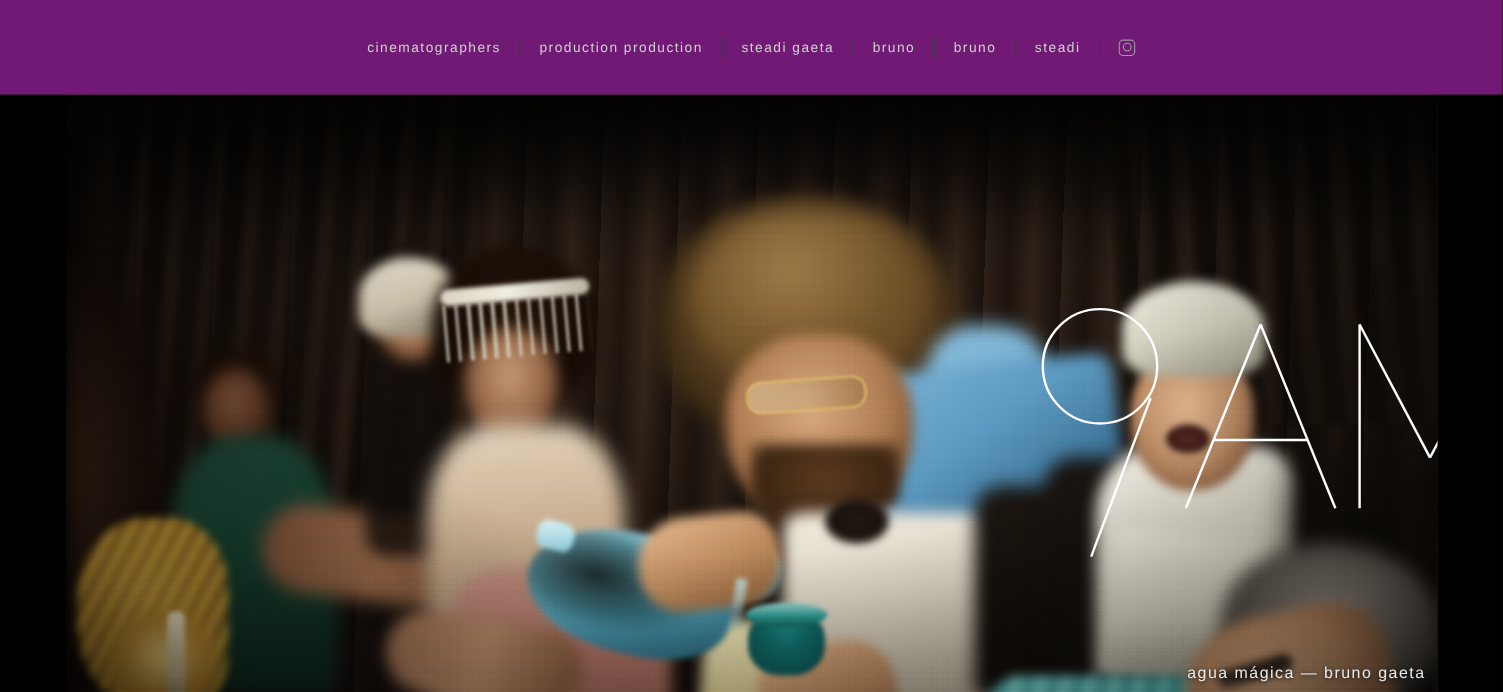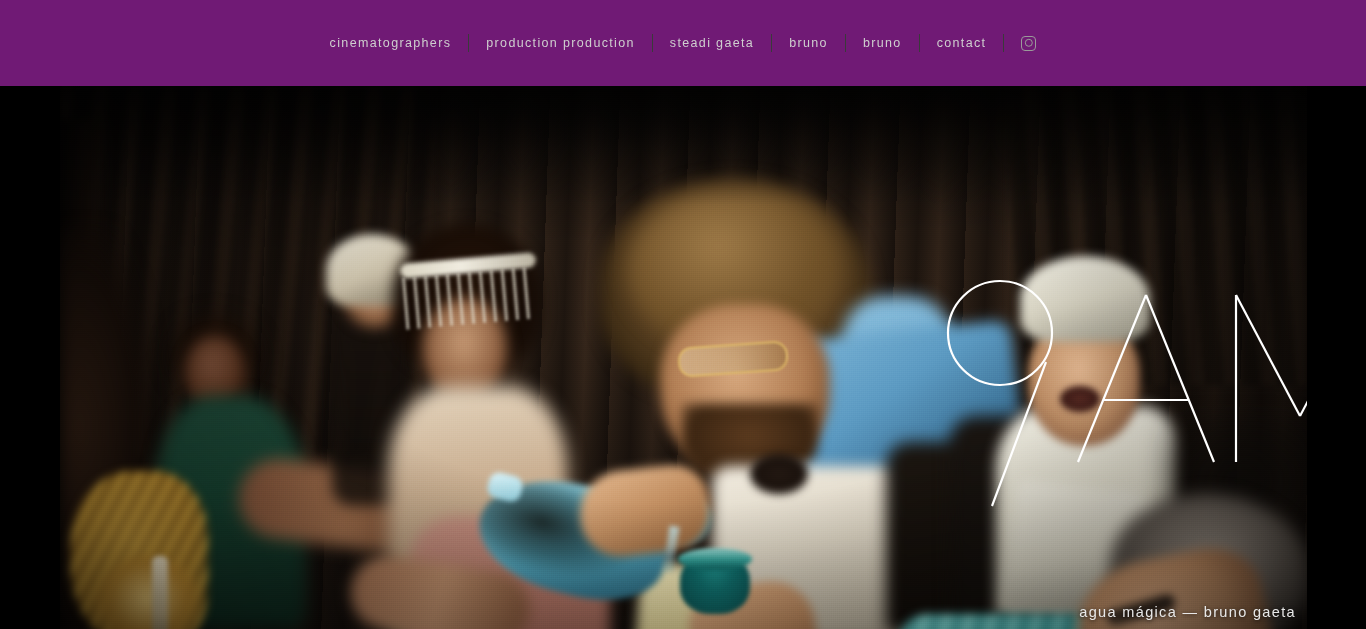--- a/index.html
+++ b/index.html
@@ -347,21 +347,21 @@
 
     <a class="nav-item" href="#">steadi gaeta</a>
     <span class="nav-sep"></span>
 
     <a class="nav-item" href="#">bruno</a>
     <span class="nav-sep"></span>
 
     <a class="nav-item" href="#">bruno</a>
     <span class="nav-sep"></span>
 
-    <a class="nav-item" href="#">contact</a>
+    <a class="nav-item" href="#">steadi</a>
     <span class="nav-sep"></span>
 
     <a class="nav-ig" href="#">
       <span class="ig-glyph"></span>
     </a>
 
   </nav>
 </header>
 
 <div class="gutter" id="gutter-left"></div>

